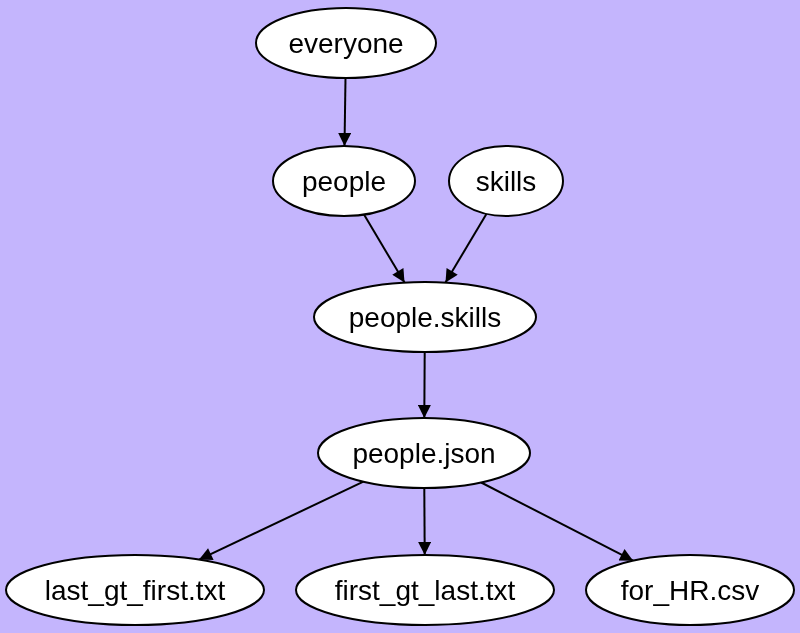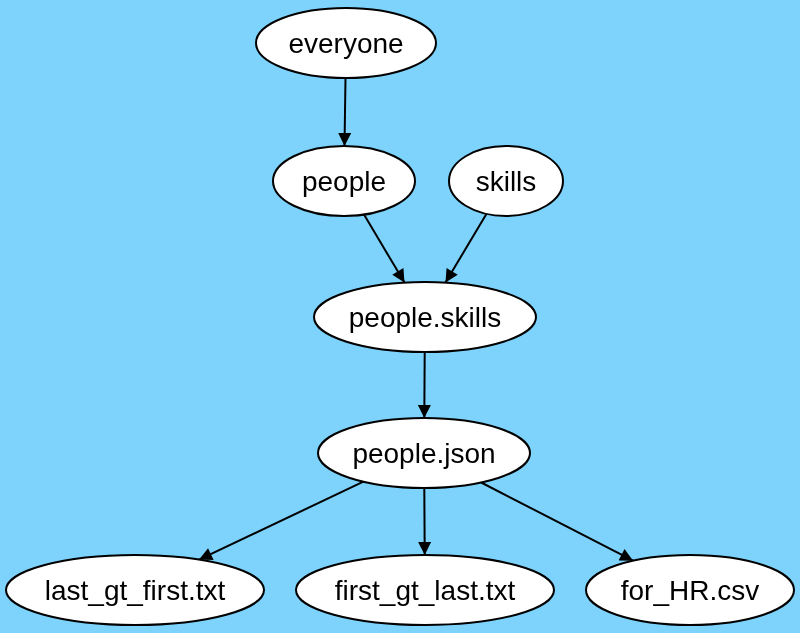--- a/index.html
+++ b/index.html
@@ -3,21 +3,21 @@
 <meta charset="utf-8">
 <style>
   html, body {
     margin: 0;
     padding: 0;
     background: #ffffff;
   }
   #canvas-wrap {
     width: 800px;
     height: 633px;
-    background: #7dd3fc;
+    background: #c4b5fd;
     position: relative;
   }
   svg {
     display: block;
   }
   .node-ellipse {
     fill: #ffffff;
     stroke: #000000;
     stroke-width: 2;
   }

